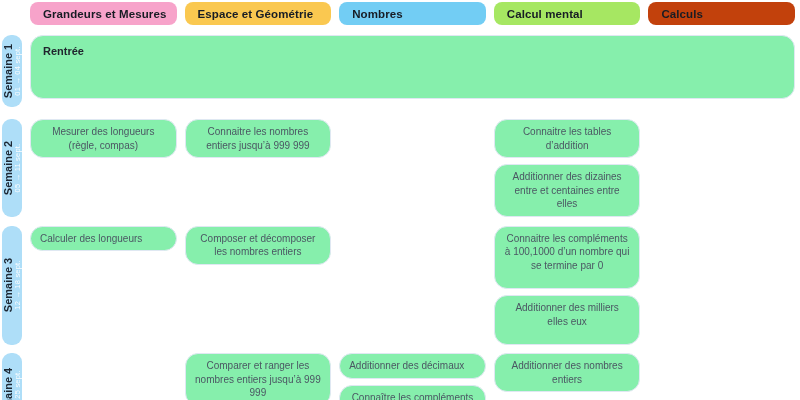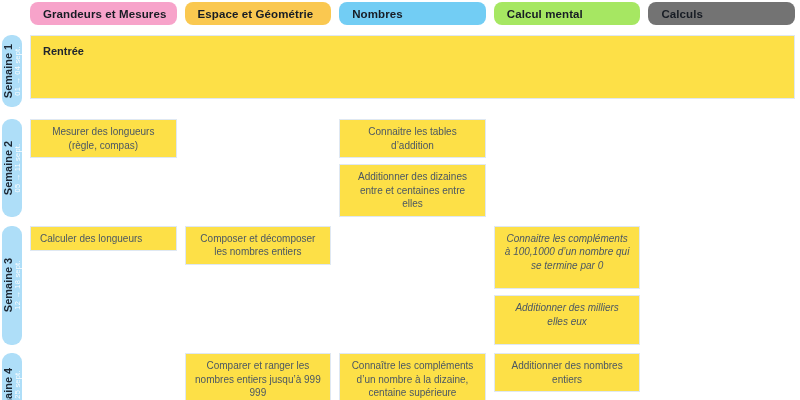--- a/index.html
+++ b/index.html
@@ -22,39 +22,39 @@
   .week-pill{width:20px;flex:none;border-radius:9px;position:relative;}
   .rot{position:absolute;top:50%;left:50%;transform:translate(-50%,-50%) rotate(-90deg);
     white-space:nowrap;text-align:center;line-height:1.1;}
   .week-name{display:block;font-size:11px;font-weight:700;color:#1c2733;}
   .week-dates{display:block;font-size:7.5px;color:#fbfdff;letter-spacing:.2px;}
 
   .cells{flex:1;margin-left:8px;display:grid;grid-template-columns:repeat(5,1fr);
     gap:8px;align-content:start;align-items:start;}
   .cell{display:flex;flex-direction:column;gap:6px;min-width:0;}
 
-  .card{background:#fde047;border:1.5px solid #dfe8f2;border-radius:0;
+  .card{background:#86efac;border:1.5px solid #dfe8f2;border-radius:13px;
     padding:5px 9px;box-sizing:border-box;font-size:10px;line-height:1.35;
     color:#4b5763;text-align:center;}
   .card.left{text-align:left;}
   .card.full-card{grid-column:1 / -1;height:64px;text-align:left;
     font-size:11px;font-weight:700;color:#20262e;padding:8px 12px;}
   
-  #rows .week-row:nth-of-type(3) .cell-3 .card{padding-bottom:16px;font-style:italic;}
+  #rows .week-row:nth-of-type(3) .cell-3 .card{padding-bottom:16px;}
 </style>
 </head>
 <body>
 
 <div class="board">
   <header class="header-row" id="headers">
       <div class="col-pill" style="background: rgb(247, 163, 202);">Grandeurs et Mesures</div>
       <div class="col-pill" style="background: rgb(250, 200, 80);">Espace et Géométrie</div>
       <div class="col-pill" style="background: rgb(114, 205, 244);">Nombres</div>
       <div class="col-pill" style="background: rgb(166, 231, 98);">Calcul mental</div>
-      <div class="col-pill" style="background: #737373;">Calculs</div>
+      <div class="col-pill" style="background: #c2410c;">Calculs</div>
     </header>
   <main id="rows">
       <section class="week-row">
         <div class="week-pill" style="background: rgb(174, 222, 248);">
           <div class="rot">
             <span class="week-name">Semaine 1</span>
             <span class="week-dates">01 → 04 sept.</span>
           </div>
         </div>
         <div class="cells">
@@ -69,20 +69,23 @@
       <section class="week-row">
         <div class="week-pill" style="background: rgb(174, 222, 248);">
           <div class="rot">
             <span class="week-name">Semaine 2</span>
             <span class="week-dates">05 → 11 sept.</span>
           </div>
         </div>
         <div class="cells">
           <div class="cell cell-0">
             <div class="card">Mesurer des longueurs (règle, compas)</div>
+          </div>
+          <div class="cell cell-1">
+            <div class="card">Connaitre les nombres entiers jusqu’à 999 999</div>
           </div>
           <div class="cell cell-2"></div>
           <div class="cell cell-3">
             <div class="card">Connaitre les tables d’addition</div>
             <div class="card">Additionner des dizaines entre et centaines entre elles</div>
           </div>
           <div class="cell cell-4"></div>
         </div>
       </section>
       <section class="week-row">
@@ -113,20 +116,21 @@
             <span class="week-name">Semaine 4</span>
             <span class="week-dates">19 → 25 sept.</span>
           </div>
         </div>
         <div class="cells">
           <div class="cell cell-0"></div>
           <div class="cell cell-1">
             <div class="card">Comparer et ranger les nombres entiers jusqu’à 999 999</div>
           </div>
           <div class="cell cell-3">
+            <div class="card left">Additionner des décimaux</div>
             <div class="card">Connaître les compléments d’un nombre à la dizaine, centaine supérieure</div>
           </div>
           <div class="cell cell-4">
             <div class="card">Additionner des nombres entiers</div>
           </div>
         </div>
       </section>
     </main>
 </div>
 

